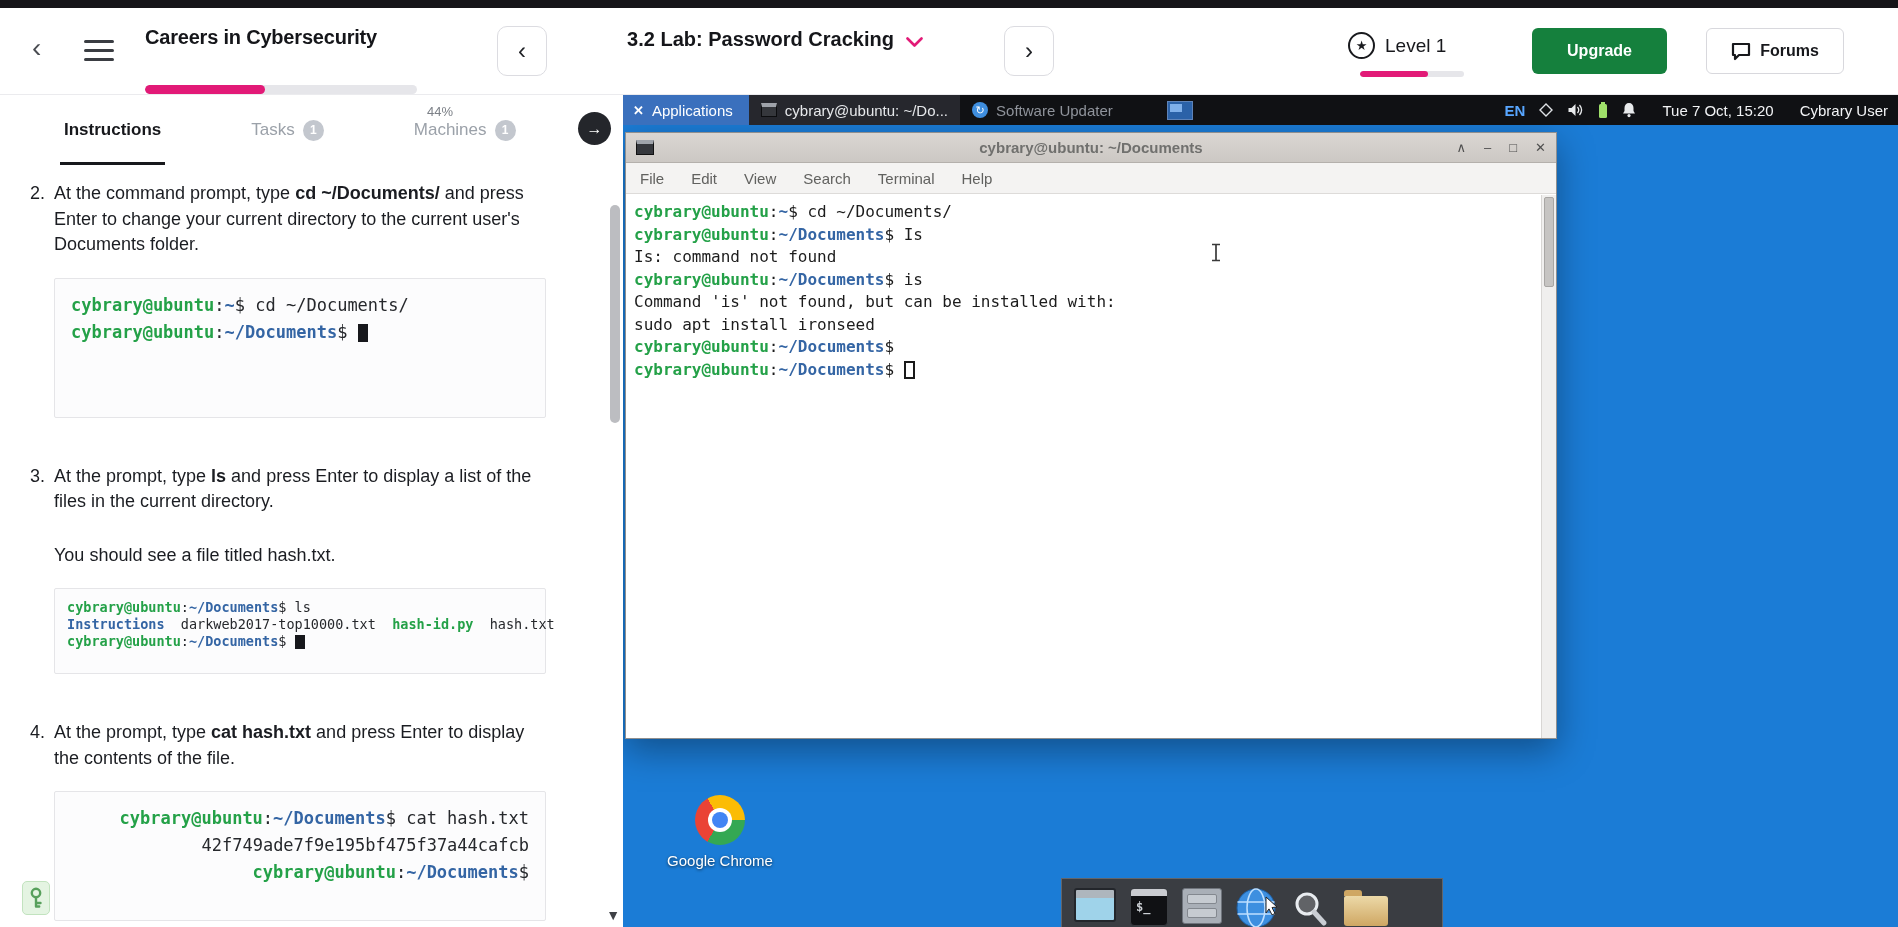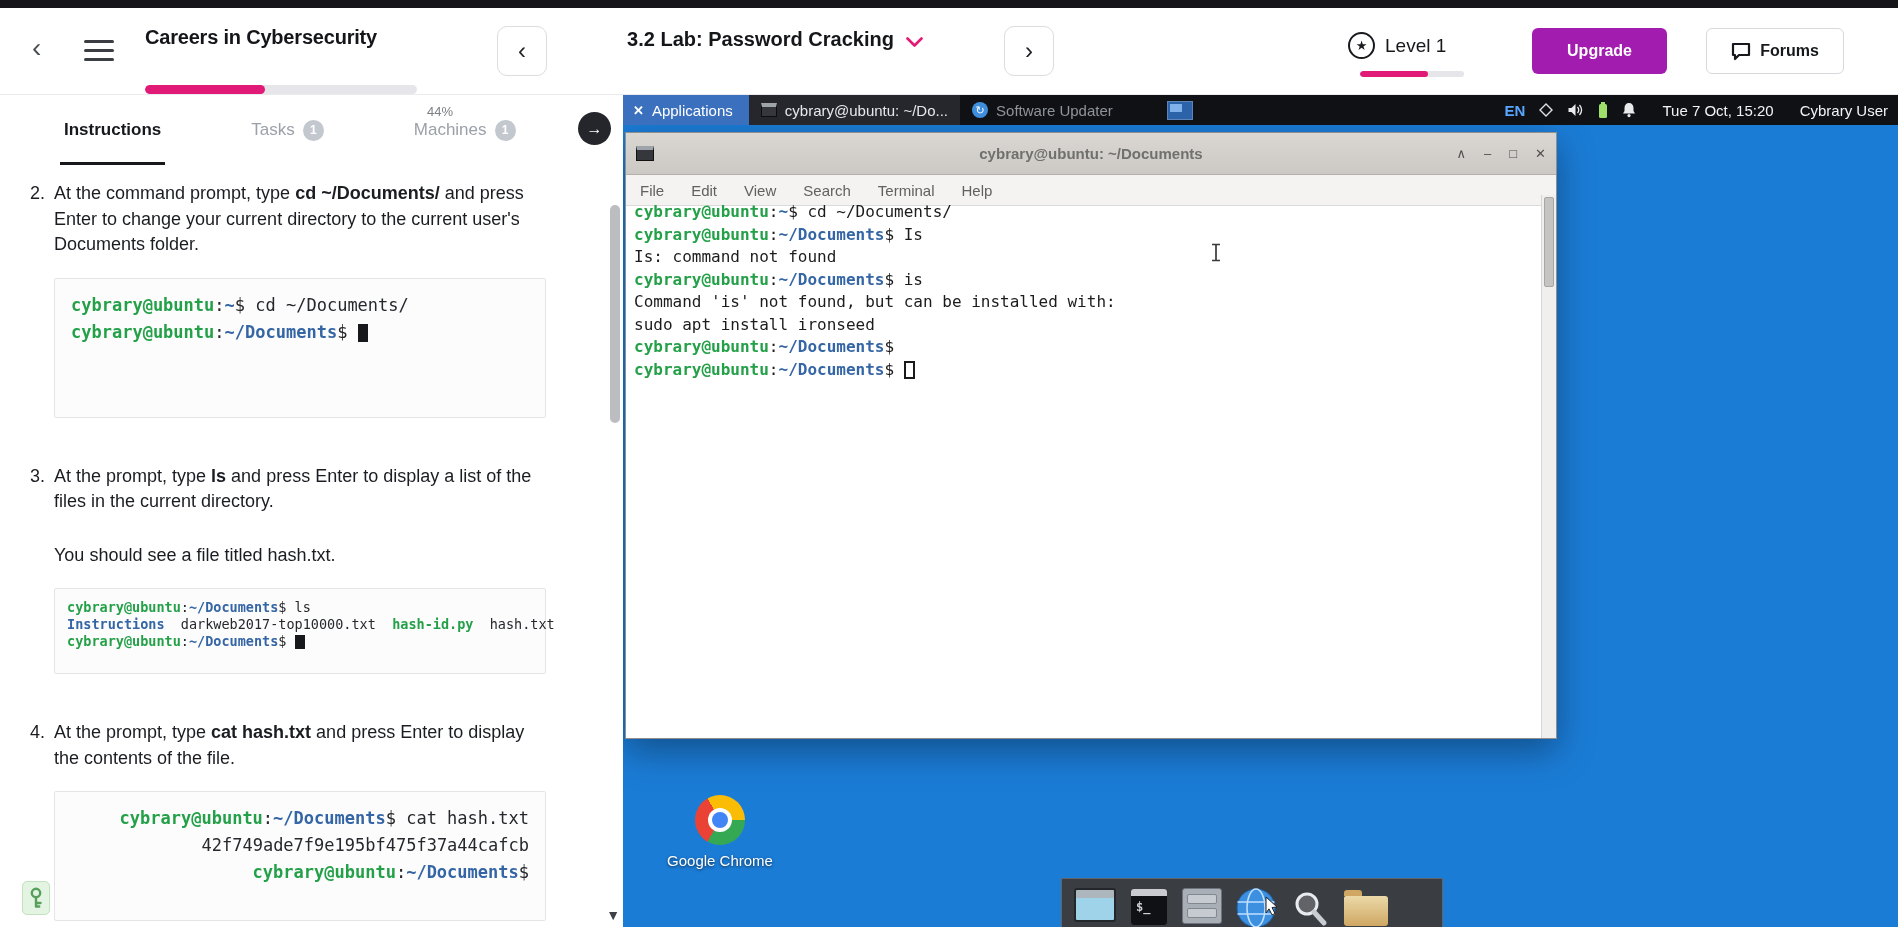--- a/index.html
+++ b/index.html
@@ -31,21 +31,21 @@
                   display:flex; align-items:center; justify-content:center; gap:12px; }
   .lesson-title { font-size:20px; font-weight:700; color:#15161a; }
   .lesson-chevron { margin-top:5px; cursor:pointer; }
   .level-block { position:absolute; left:1348px; top:24px; display:flex; align-items:center; gap:10px; }
   .level-icon { width:27px; height:27px; border:2px solid #191a1e; border-radius:50%;
                 display:flex; align-items:center; justify-content:center; font-size:13px; color:#191a1e; }
   .level-label { font-size:19px; color:#17181c; }
   .level-progress { position:absolute; left:1360px; top:63px; width:104px; height:6px;
                     border-radius:3px; background:#e6e6ea; overflow:hidden; }
   .upgrade-btn { position:absolute; left:1532px; top:20px; width:135px; height:46px;
-                 background:#a21caf; color:#fff; font-weight:700; font-size:16px;
+                 background:#15803d; color:#fff; font-weight:700; font-size:16px;
                  border:none; border-radius:6px; cursor:pointer; font-family:"Liberation Sans",sans-serif; }
   .forums-btn { position:absolute; left:1706px; top:20px; width:138px; height:46px; background:#fff;
                 border:1px solid #d8d8dd; border-radius:6px; display:flex; align-items:center;
                 justify-content:center; gap:9px; font-weight:700; font-size:16px; color:#17181c;
                 cursor:pointer; font-family:"Liberation Sans",sans-serif; }
 
   
   .main { position:absolute; top:95px; left:0; right:0; bottom:0; }
 
   
@@ -110,21 +110,21 @@
   .ws-inner { position:absolute; left:2px; top:2px; width:12px; height:8px; background:#7fb0ea; }
   .tb-right { margin-left:auto; display:flex; align-items:center; gap:14px; padding-right:10px; }
   .tb-lang { color:#58a6ff; font-weight:700; cursor:pointer;padding-left:8px; }
   .tb-svg { display:flex; align-items:center; cursor:pointer; }
   .tb-clock { color:#f2f3f5; margin-left:12px; cursor:pointer; }
   .tb-user { color:#f2f3f5; margin-left:12px; cursor:pointer; }
 
   
   .terminal { position:absolute; left:2px; top:37px; width:932px; height:607px; background:#fff;
               border:1px solid #8f8f8f; box-shadow:0 12px 34px rgba(0,0,0,.35); }
-  .term-titlebar { height:42px; background:linear-gradient(#dad6d2,#ccc8c4); border-bottom:1px solid #b4b0ac;
+  .term-titlebar { height:30px; background:linear-gradient(#dad6d2,#ccc8c4); border-bottom:1px solid #b4b0ac;
                    display:flex; align-items:center; padding:0 10px; position:relative; cursor:default; }
   .term-mini { width:18px; height:15px; background:#35373c; border:1px solid #111; border-top:4px solid #9fa3aa; }
   .term-title { position:absolute; left:0; right:0; text-align:center; font-weight:700; font-size:15px; color:#70706e; }
   .term-btns { margin-left:auto; display:flex; gap:18px; color:#4e4e4e; font-size:13px; z-index:1; }
   .term-btns span { cursor:pointer; }
   .term-menubar { height:31px; background:#f4f3f2; border-bottom:1px solid #dddbd9; display:flex;
                   align-items:center; gap:27px; padding:0 14px; font-size:15px; color:#61615f; }
   .tmenu-item { cursor:pointer; }
   .term-body { position:absolute; top:62px; left:0; right:15px; bottom:0; padding:6px 8px;
                font-family:"DejaVu Sans Mono", monospace; font-size:16px; line-height:22.5px;

